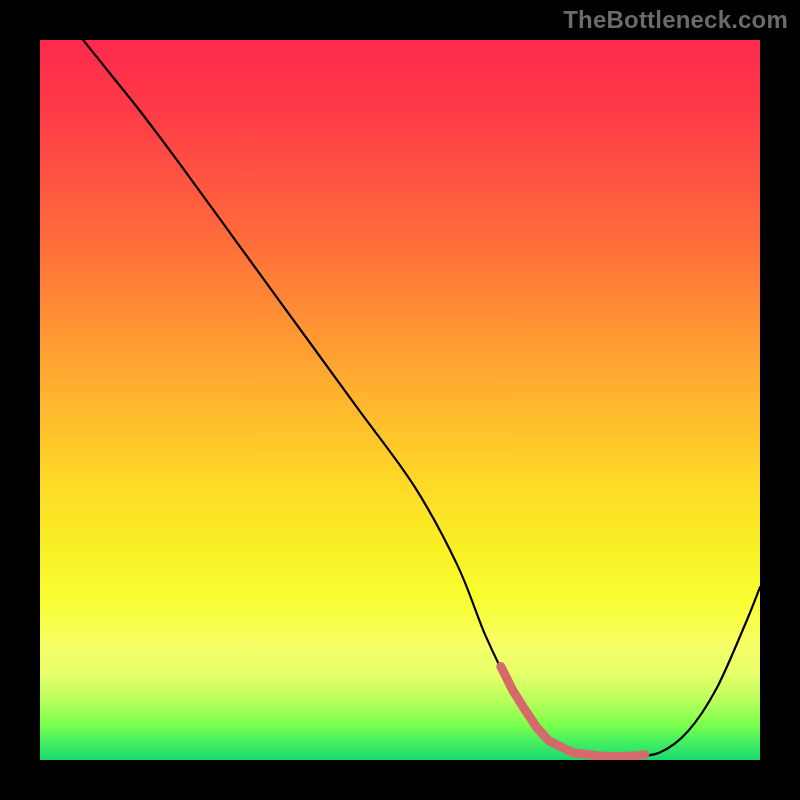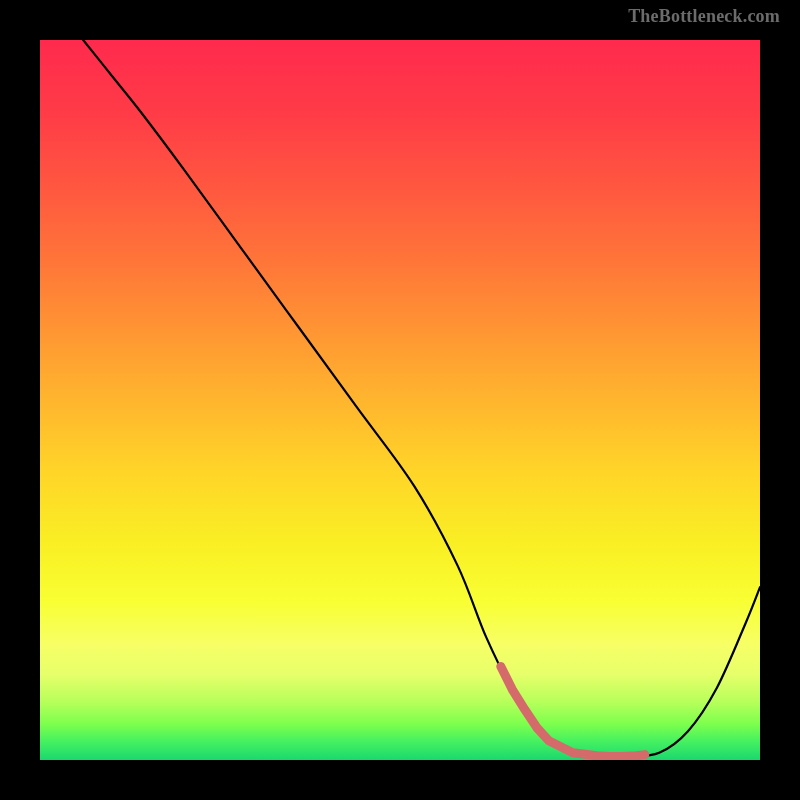--- a/index.html
+++ b/index.html
@@ -22,26 +22,25 @@
   .plot-area {
     position: absolute;
     left: 0;
     top: 0;
     width: 720px;
     height: 720px;
   }
   .watermark {
     position: absolute;
     top: 6px;
-    right: 20px;
+    right: 12px;
     color: #6b6b6b;
-    font-size: 18px;
+    font-size: 24px;
     font-weight: 600;
     letter-spacing: 0.2px;
-    font-family: Liberation Serif, serif;
   }
 </style>
 </head>
 <body>
 
 <div class="watermark">TheBottleneck.com</div>
 
 <div class="frame">
   <svg class="plot-area" viewBox="0 0 720 720" preserveAspectRatio="none">
     <defs>

